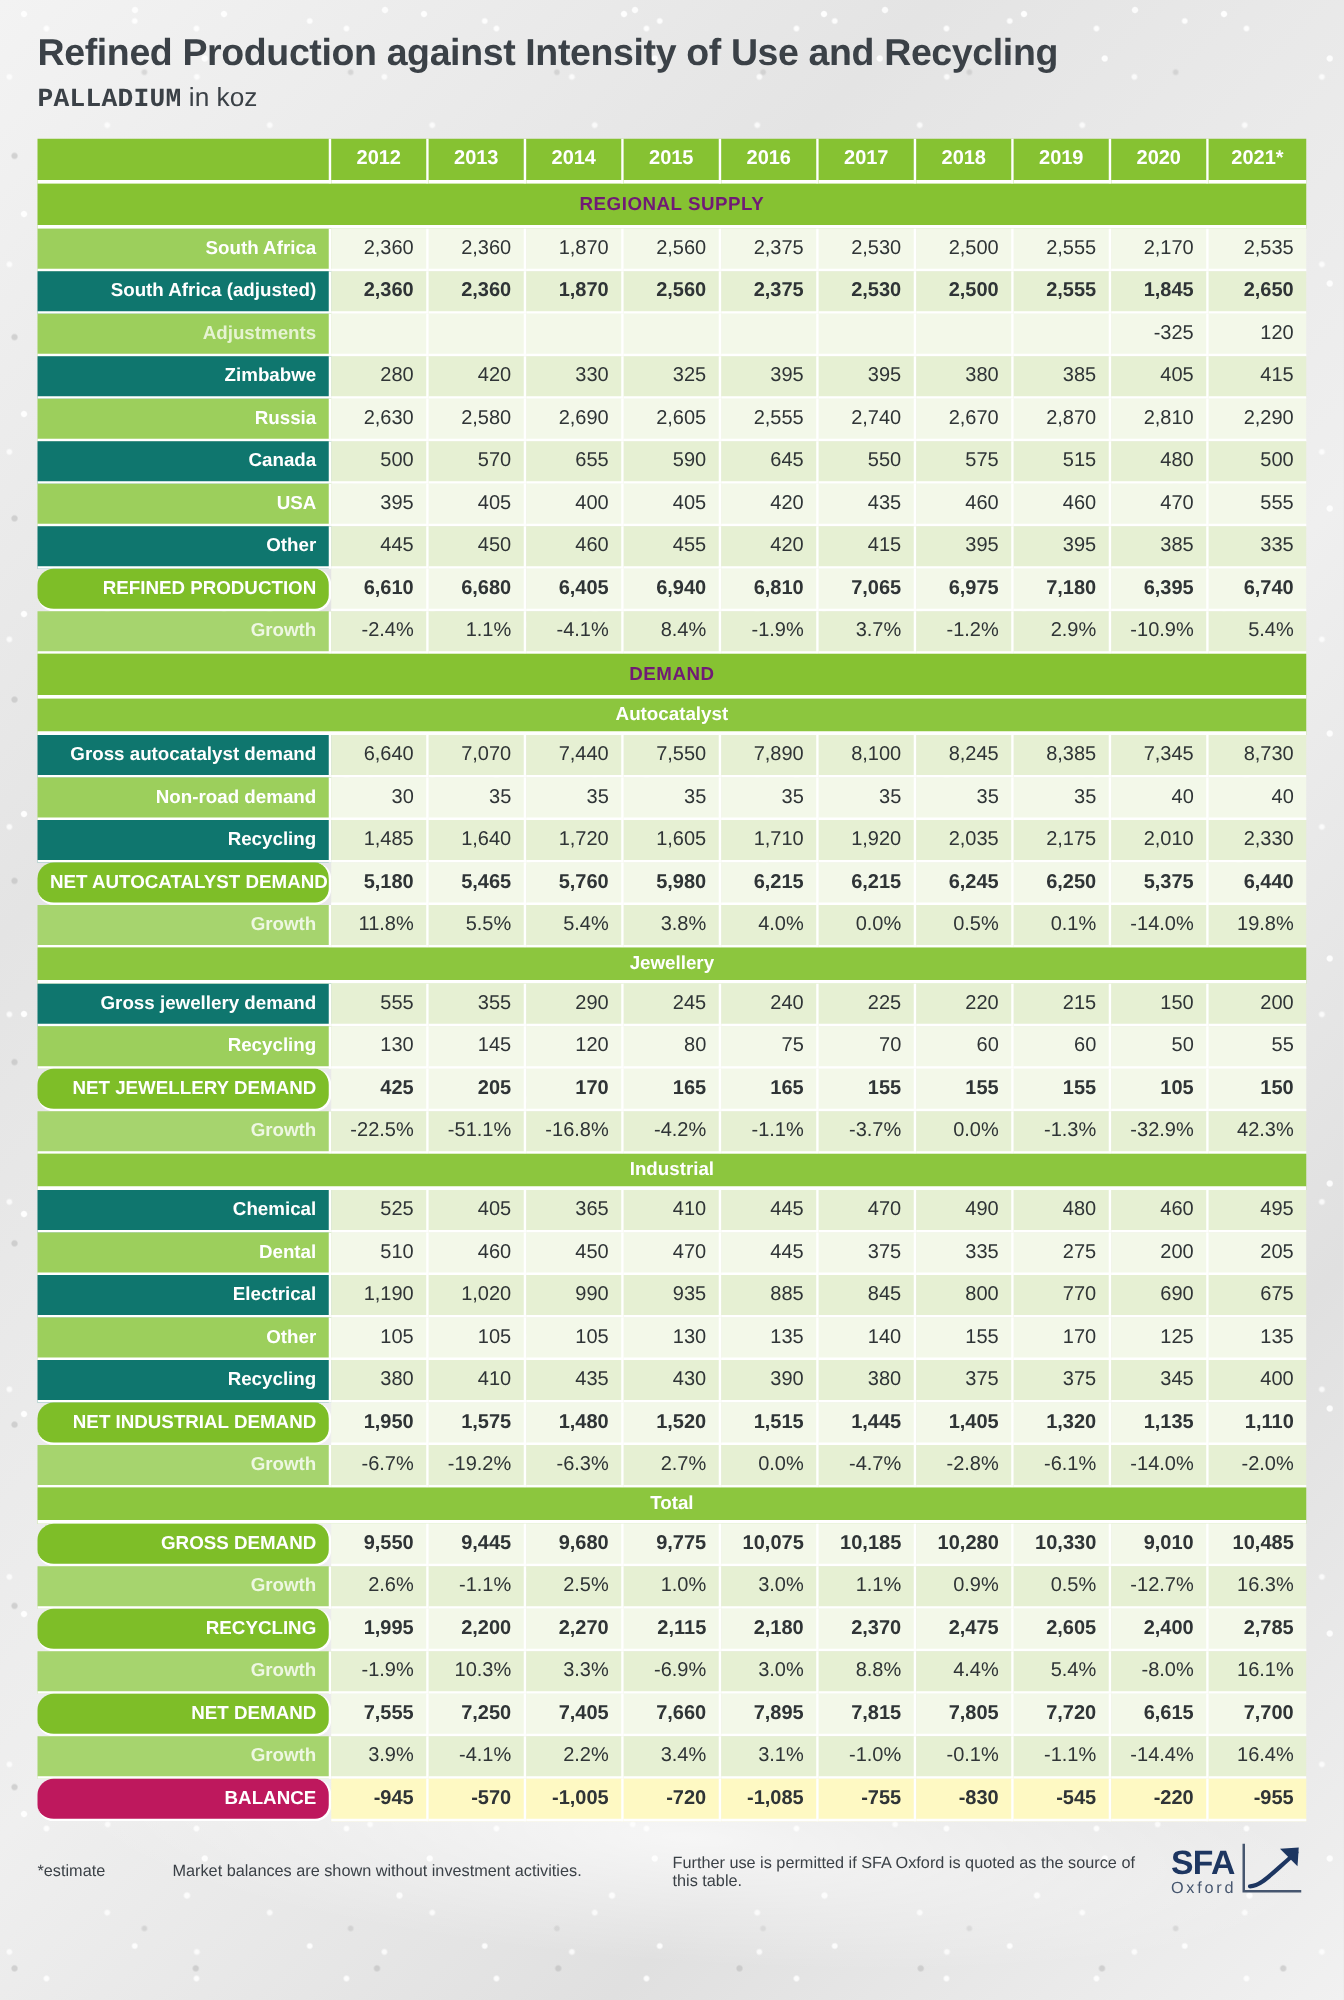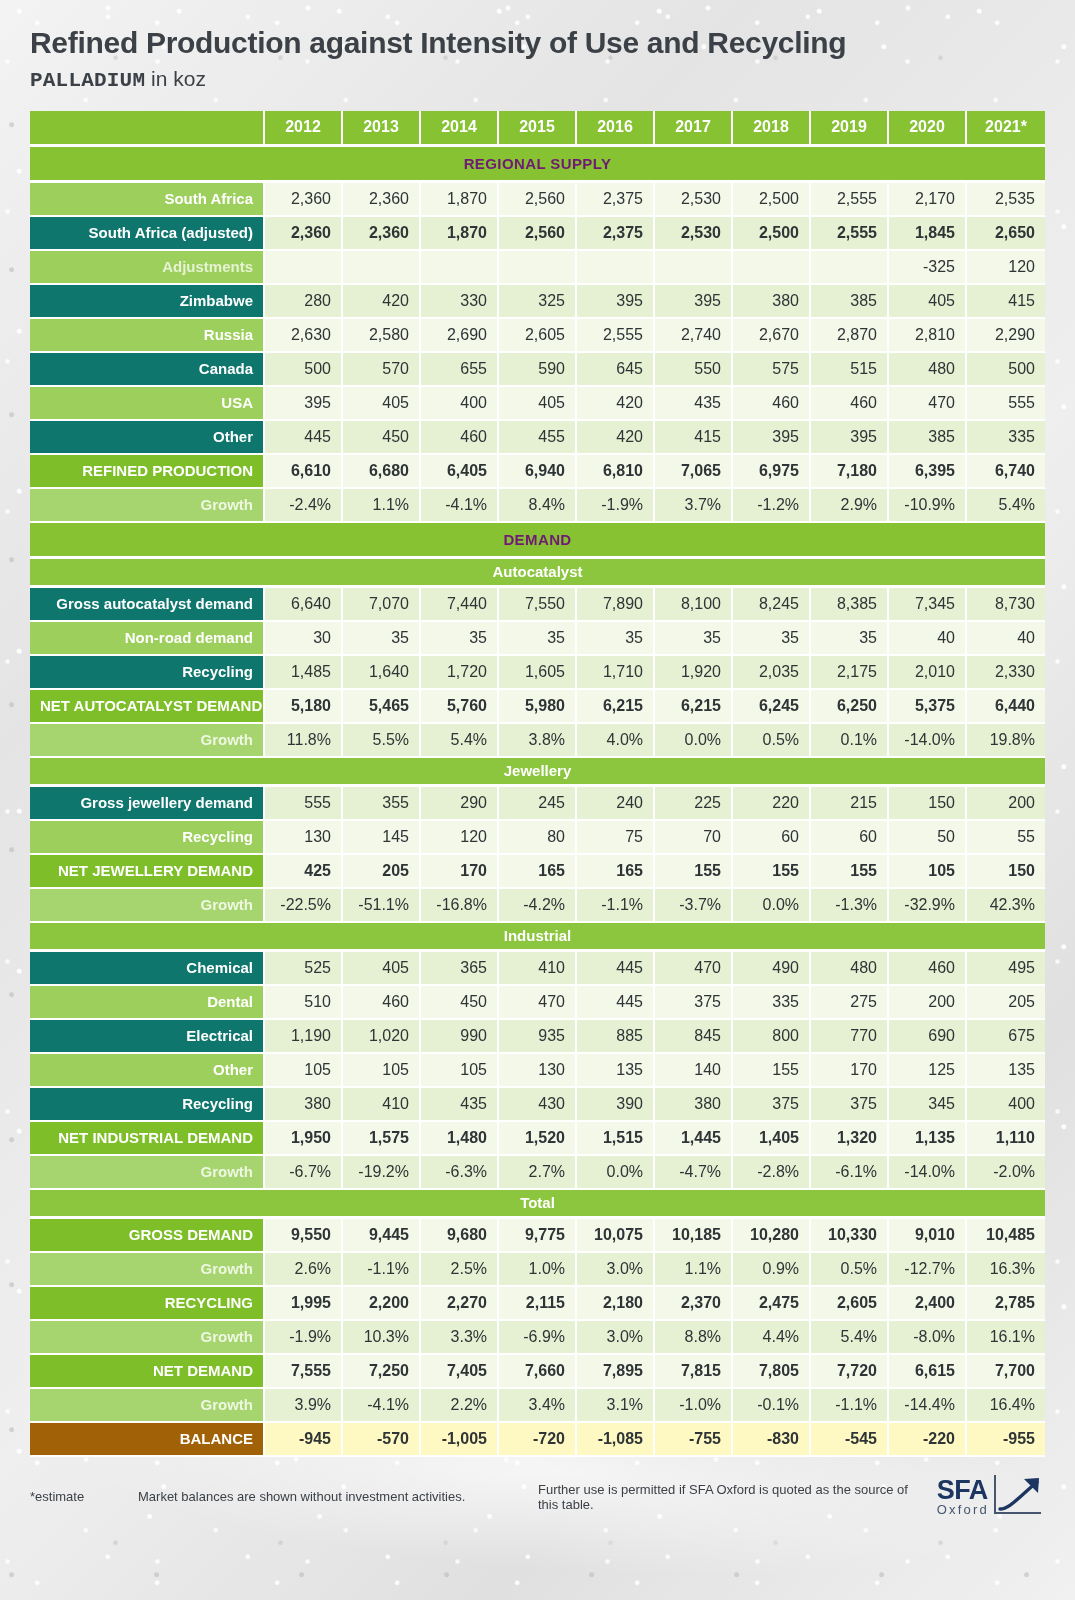--- a/index.html
+++ b/index.html
@@ -147,39 +147,39 @@
   td.rlabel {
     text-align: right;
     color: #ffffff;
     font-weight: bold;
     font-size: 15px;
     border-right: 2px solid #ffffff;
     border-bottom: 2px solid #ffffff;
   }
   td.rlabel.shade-a { background: #9ccf5c; }
   td.rlabel.shade-b { background: #0f766e; }
-  td.rlabel.total   { background: #7ebe28; }
+  td.rlabel.total   { background: #7ebe28; border-radius: 13px; }
   td.rlabel.growth  { background: #a6d46e; color: #eef7e2; font-weight: bold; }
   td.rlabel.muted   { background: #9ccf5c; color: #e6f3d2; }
 
   
   td.val {
     text-align: right;
     color: #2f3436;
     border-right: 2px solid #ffffff;
     border-bottom: 2px solid #ffffff;
     font-size: 16px;
   }
   td.val:last-child { border-right: none; }
   td.val.shade-a { background: #f3f8e9; }
   td.val.shade-b { background: #e6f0d3; }
   td.val.bold    { font-weight: bold; }
 
   tr.balance-row td.val { background: #fef9c3; font-weight: bold; }
-  tr.balance-row td.rlabel { background: #a16207; }
+  tr.balance-row td.rlabel { background: #be185d; }
 
   
   .footer {
     margin: 14px 0 0 30px;
     width: 1015px;
     display: flex;
     align-items: center;
     font-size: 13px;
     color: #3b4147;
     height: 52px;

